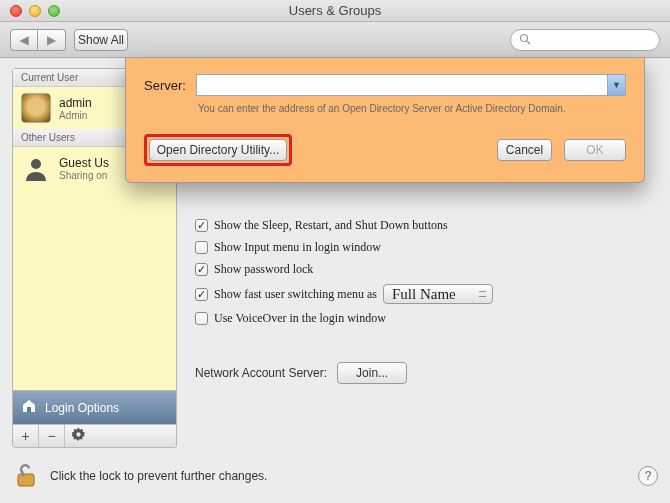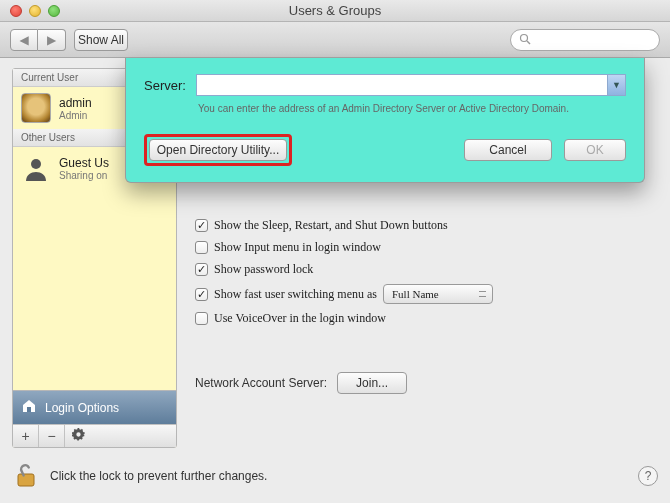--- a/index.html
+++ b/index.html
@@ -106,43 +106,43 @@
   }
   
   .panel{flex:1; padding:10px 4px 4px 4px; position:relative;}
   .opts{margin-top:140px;}
   .optrow{display:flex;align-items:center;gap:6px;margin:7px 0;font-size:12px;color:#222;font-family:Liberation Serif, serif;}
   .chk{width:13px;height:13px;border:1px solid #888;border-radius:3px;background:linear-gradient(#fff,#eee);display:flex;align-items:center;justify-content:center;font-size:11px;color:#222;}
   .chk.on::after{content:"✓";}
   .popup{
     height:20px;border:1px solid #9a9a9a;border-radius:4px;
     background:linear-gradient(#fdfdfd,#e2e2e2);
-    display:flex;align-items:center;padding:0 18px 0 8px;font-size:11px;position:relative;
+    display:flex;align-items:center;padding:0 18px 0 8px;font-size:15px;position:relative;
   }
   .popup::after{content:"";position:absolute;right:6px;top:4px;width:7px;height:10px;
     background:linear-gradient(#555 0 50%,transparent 50%),linear-gradient(#555 0 50%,transparent 50%);
     background-size:7px 1.5px,7px 1.5px; background-position:0 2px,0 7px; background-repeat:no-repeat;
     clip-path:none; opacity:.6;
   }
-  .netrow{display:flex;align-items:center;gap:10px;margin-top:46px;font-size:12px;}
+  .netrow{display:flex;align-items:center;gap:10px;margin-top:36px;font-size:12px;}
   
   .footer{
     display:flex;align-items:center;gap:10px;
     margin-top:14px;
   }
   .lockwrap{width:28px;height:28px;display:flex;align-items:center;justify-content:center;}
   .footer-text{font-size:12px;color:#333;}
   .help{
     margin-left:auto;width:20px;height:20px;border:1px solid #999;border-radius:50%;
     display:flex;align-items:center;justify-content:center;font-size:12px;color:#666;background:#f5f5f5;
   }
   
   .sheet{
     position:absolute; top:0; left:125px; width:520px;
-    background:#5eead4;
+    background:#fdba74;
     border:1px solid #9c9c9c; border-top:none;
     border-radius:0 0 6px 6px;
     box-shadow:0 10px 22px rgba(0,0,0,.35);
     padding:16px 18px 16px 18px;
     z-index:10;
   }
   .srow{display:flex;align-items:center;gap:10px;}
   .srow label{font-size:13px;color:#222;}
   .combo{
     flex:1;height:22px;border:1px solid #8ea9cf;border-radius:0;
@@ -293,23 +293,23 @@
   </div>
 
   <div class="sheet">
     <div class="srow">
       <label>Server:</label>
       <div class="combo">
         <span style="padding:0 6px;font-size:12px;color:#222"></span>
         <div class="combo-btn">▼</div>
       </div>
     </div>
-    <div class="shint">You can enter the address of an Admin Directory Server or Active Directory Domain.</div>
+    <div class="shint">You can enter the address of an Open Directory Server or Active Directory Domain.</div>
     <div class="sbtns">
       <div class="odub">
         <div class="macbtn" style="width:138px">Open Directory Utility...</div>
       </div>
       <div class="spacer"></div>
-      <div class="macbtn" style="width:88px">Cancel</div>
+      <div class="macbtn" style="width:55px">Cancel</div>
       <div class="macbtn" style="width:62px;color:#aaa">OK</div>
     </div>
   </div>
 </div>
 
 </body></html>

